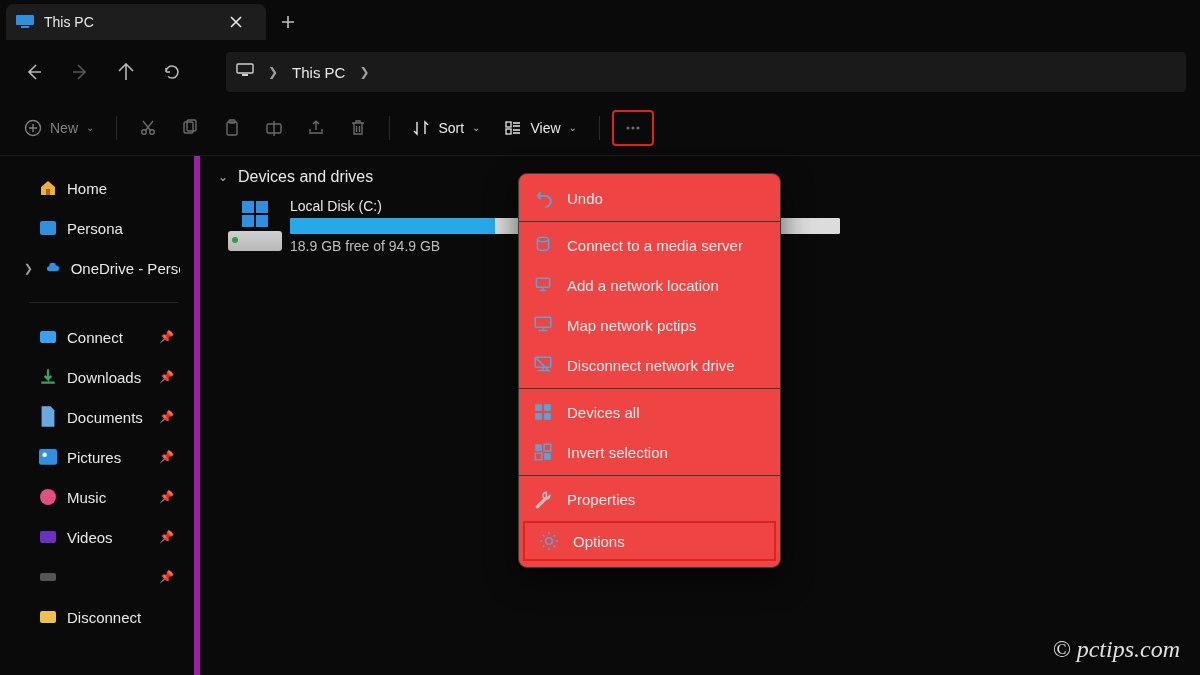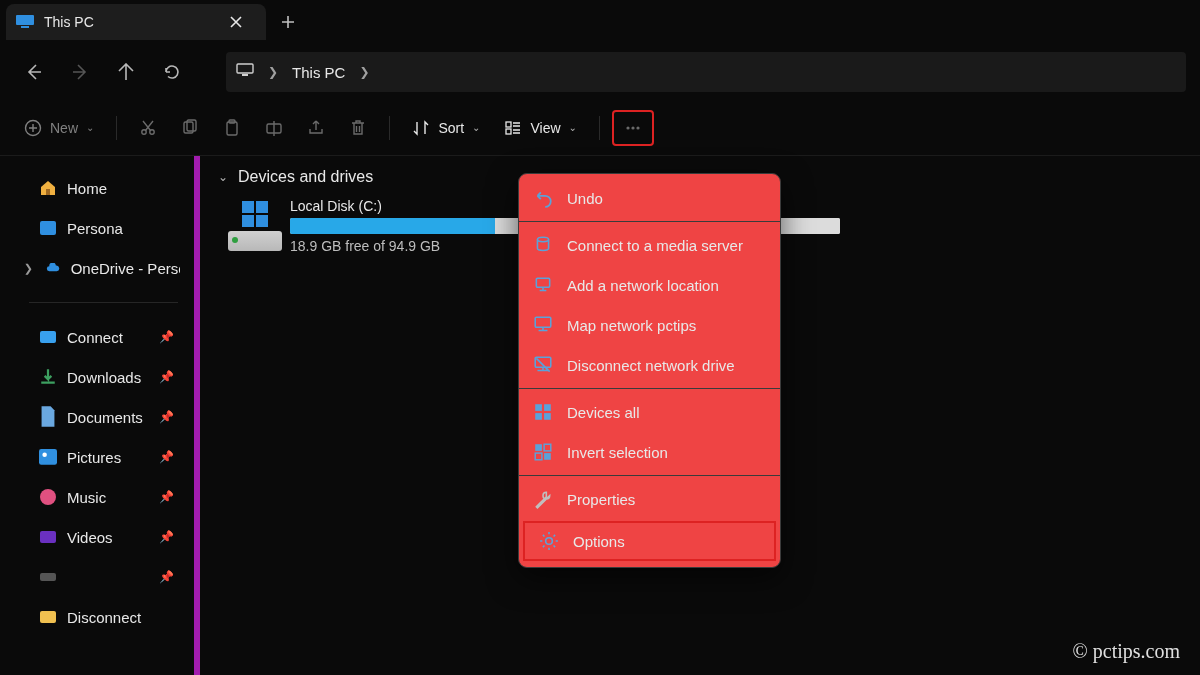--- a/index.html
+++ b/index.html
@@ -217,21 +217,22 @@
   .ctx-item.option-hl {
     border: 2px solid #d22;
     margin: 2px 4px;
     height: 40px;
   }
 
   
   .watermark {
     position: absolute;
     right: 20px; bottom: 12px;
-    font-size: 20px;
+    font-style: italic;
+    font-size: 24px;
     color: #e0e0e0;
     font-family: Georgia, serif;
   }
 
   .svgicon { width: 18px; height: 18px; }
   .svgicon-sm { width: 14px; height: 14px; }
 </style>
 </head>
 <body>
 

